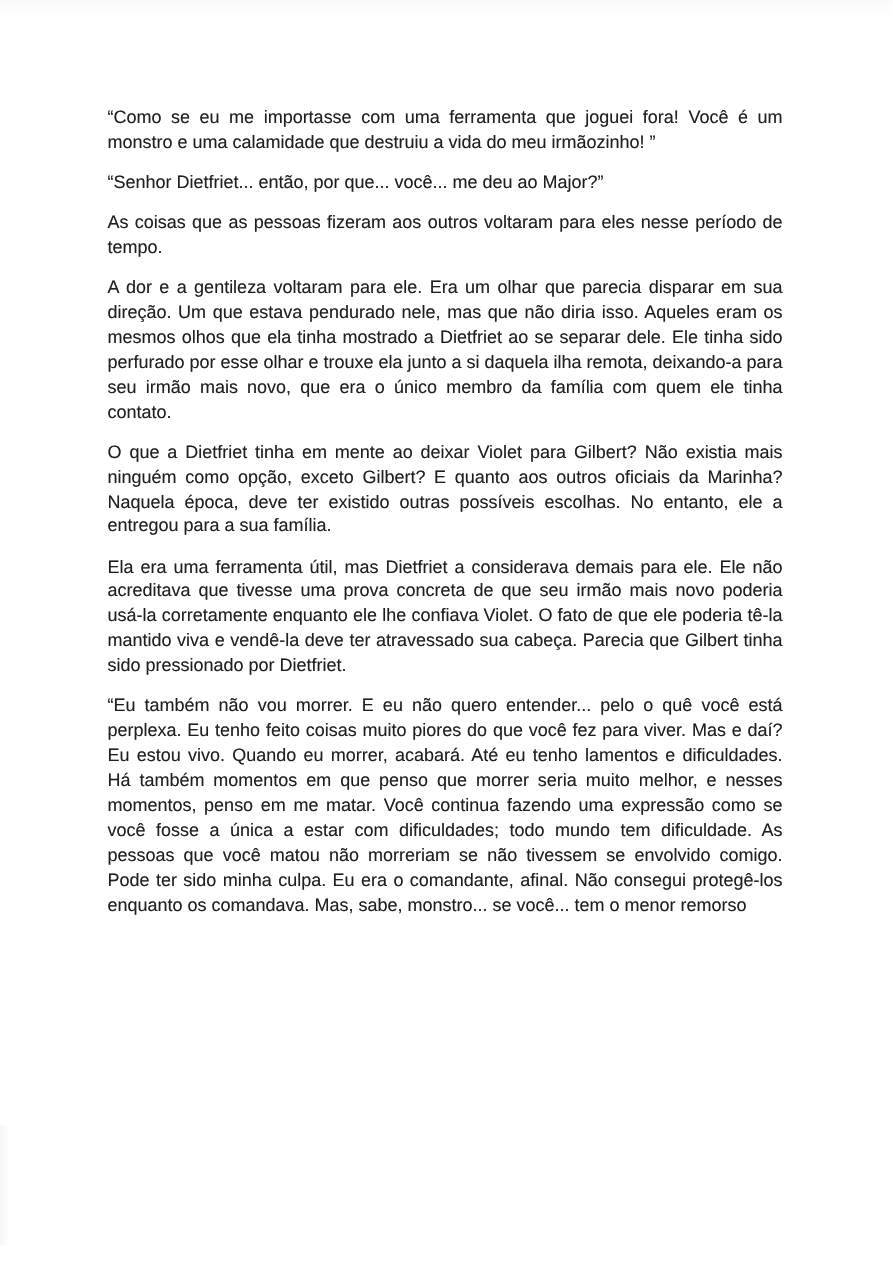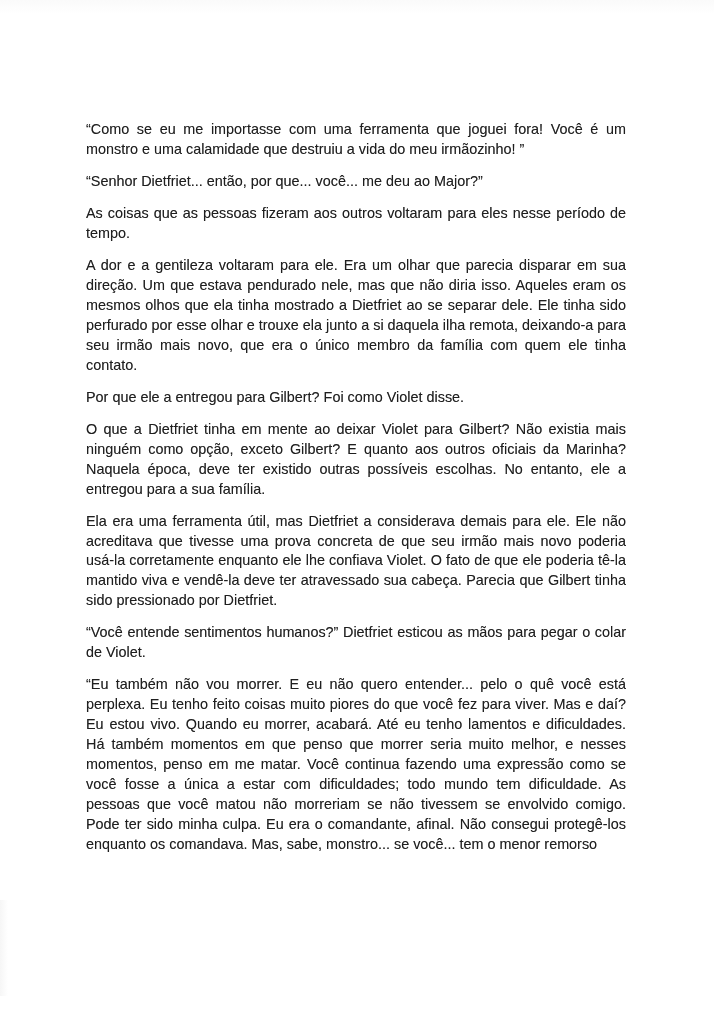--- a/index.html
+++ b/index.html
@@ -50,24 +50,22 @@
   .text-block p:last-child {
     margin-bottom: 0;
   }
 </style>
 </head>
 <body>
 
 <div class="page" style="background: rgb(255, 255, 255);">
   <div class="scan-edge-top"></div>
   <div class="scan-edge-left"></div>
-  <div class="text-block" style="color: rgb(31, 31, 31); margin-top: 35px;">
+  <div class="text-block" style="color: rgb(31, 31, 31);">
       <p>“Como se eu me importasse com uma ferramenta que joguei fora! Você é um monstro e uma calamidade que destruiu a vida do meu irmãozinho! ”</p>
       <p>“Senhor Dietfriet... então, por que... você... me deu ao Major?”</p>
       <p>As coisas que as pessoas fizeram aos outros voltaram para eles nesse período de tempo.</p>
       <p>A dor e a gentileza voltaram para ele. Era um olhar que parecia disparar em sua direção. Um que estava pendurado nele, mas que não diria isso. Aqueles eram os mesmos olhos que ela tinha mostrado a Dietfriet ao se separar dele. Ele tinha sido perfurado por esse olhar e trouxe ela junto a si daquela ilha remota, deixando-a para seu irmão mais novo, que era o único membro da família com quem ele tinha contato.</p>
-      <p>Por que ele a entregou para Gilbert? Foi como Violet disse.</p>
       <p>O que a Dietfriet tinha em mente ao deixar Violet para Gilbert? Não existia mais ninguém como opção, exceto Gilbert? E quanto aos outros oficiais da Marinha? Naquela época, deve ter existido outras possíveis escolhas. No entanto, ele a entregou para a sua família.</p>
       <p>Ela era uma ferramenta útil, mas Dietfriet a considerava demais para ele. Ele não acreditava que tivesse uma prova concreta de que seu irmão mais novo poderia usá-la corretamente enquanto ele lhe confiava Violet. O fato de que ele poderia tê-la mantido viva e vendê-la deve ter atravessado sua cabeça. Parecia que Gilbert tinha sido pressionado por Dietfriet.</p>
-      <p>“Você entende sentimentos humanos?” Dietfriet esticou as mãos para pegar o colar de Violet.</p>
       <p>“Eu também não vou morrer. E eu não quero entender... pelo o quê você está perplexa. Eu tenho feito coisas muito piores do que você fez para viver. Mas e daí? Eu estou vivo. Quando eu morrer, acabará. Até eu tenho lamentos e dificuldades. Há também momentos em que penso que morrer seria muito melhor, e nesses momentos, penso em me matar. Você continua fazendo uma expressão como se você fosse a única a estar com dificuldades; todo mundo tem dificuldade. As pessoas que você matou não morreriam se não tivessem se envolvido comigo. Pode ter sido minha culpa. Eu era o comandante, afinal. Não consegui protegê-los enquanto os comandava. Mas, sabe, monstro... se você... tem o menor remorso</p>
     </div>
 </div>
 
 </body></html>

